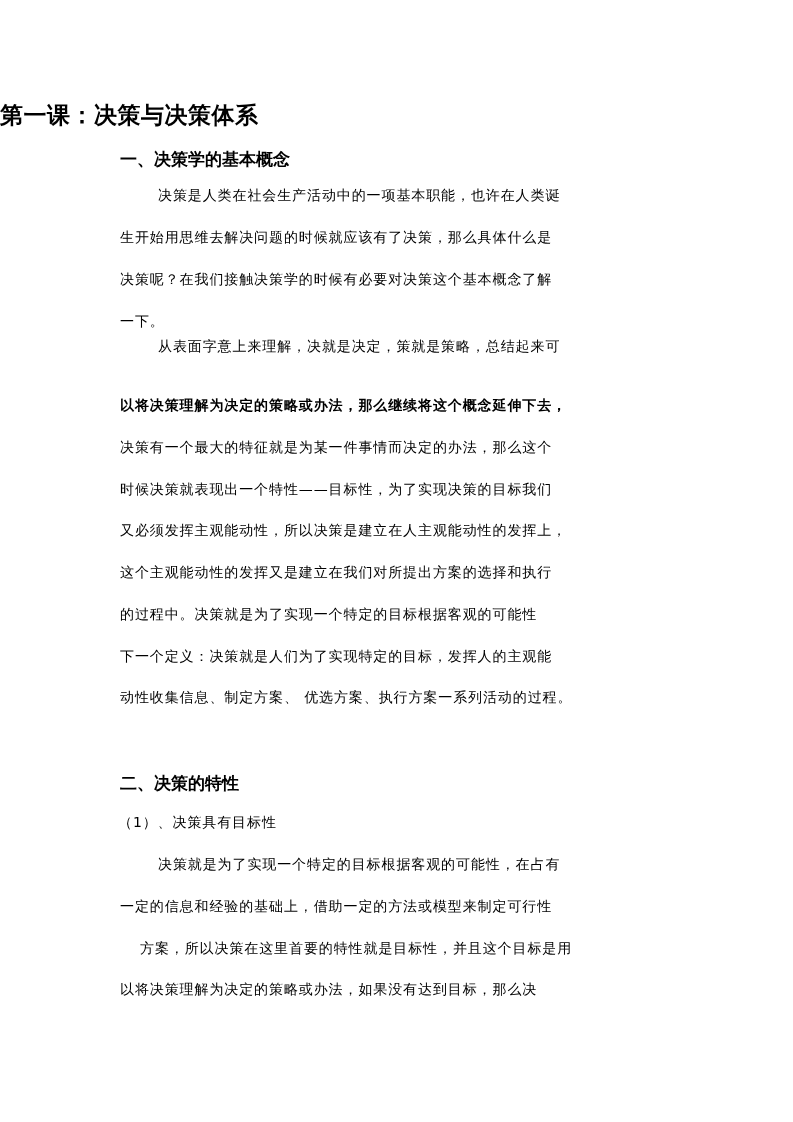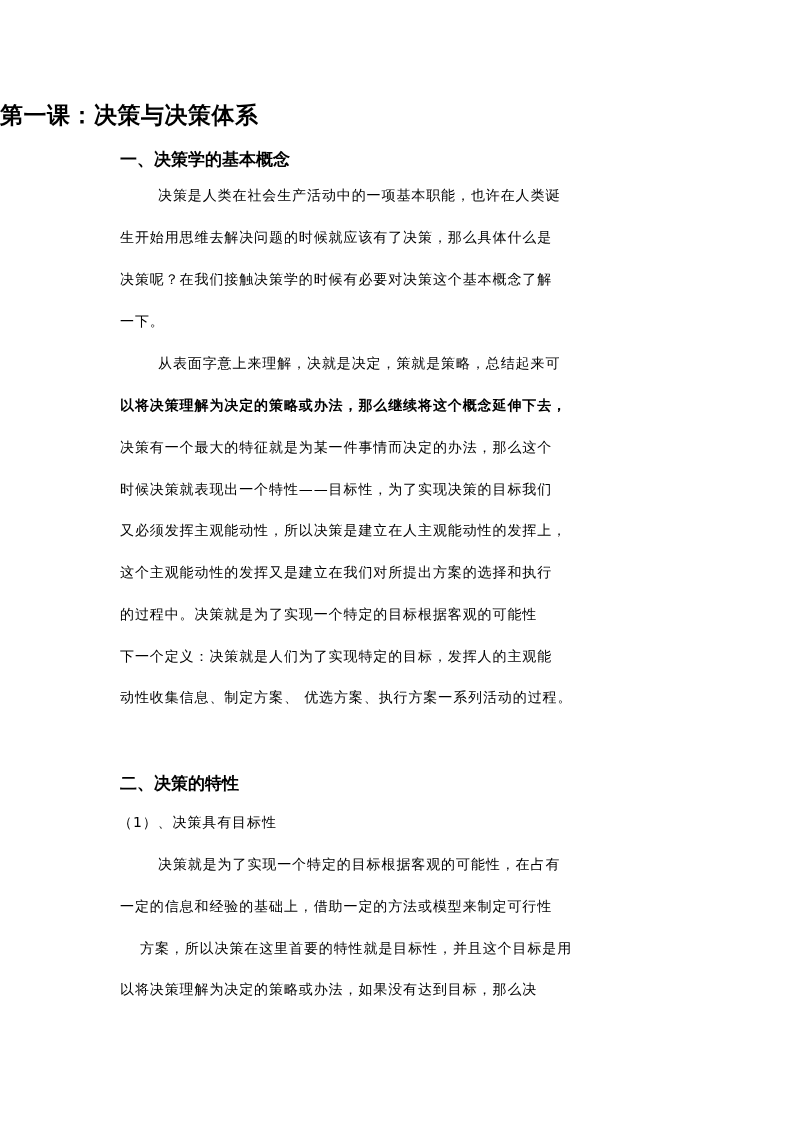--- a/index.html
+++ b/index.html
@@ -29,21 +29,21 @@
 <div class="page">
   <div class="title">第一课：决策与决策体系</div>
 
   <div class="h1" style="top:148px;">一、决策学的基本概念</div>
 
   <div class="line indent" style="top:187px;">决策是人类在社会生产活动中的一项基本职能，也许在人类诞</div>
   <div class="line" style="top:271px;">决策呢？在我们接触决策学的时候有必要对决策这个基本概念了解</div>
   <div class="line" style="top:229px;">生开始用思维去解决问题的时候就应该有了决策，那么具体什么是</div>
   <div class="line" style="top:313px;">一下。</div>
 
-  <div class="line indent" style="top:355px;">从表面字意上来理解，决就是决定，策就是策略，总结起来可</div>
+  <div class="line indent" style="top:338px;">从表面字意上来理解，决就是决定，策就是策略，总结起来可</div>
   <div class="line" style="top:397px;font-weight:bold;">以将决策理解为决定的策略或办法，那么继续将这个概念延伸下去，</div>
   <div class="line" style="top:439px;">决策有一个最大的特征就是为某一件事情而决定的办法，那么这个</div>
   <div class="line" style="top:481px;text-align:center;">时候决策就表现出一个特性——目标性，为了实现决策的目标我们</div>
   <div class="line" style="top:522px;">又必须发挥主观能动性，所以决策是建立在人主观能动性的发挥上，</div>
   <div class="line" style="top:564px;">这个主观能动性的发挥又是建立在我们对所提出方案的选择和执行</div>
   <div class="line" style="top:606px;">的过程中。决策就是为了实现一个特定的目标根据客观的可能性</div>
   <div class="line" style="top:648px;">下一个定义：决策就是人们为了实现特定的目标，发挥人的主观能</div>
   <div class="line" style="top:689px;">动性收集信息、制定方案、 优选方案、执行方案一系列活动的过程。</div>
 
   <div class="h1" style="top:772px;">二、决策的特性</div>

